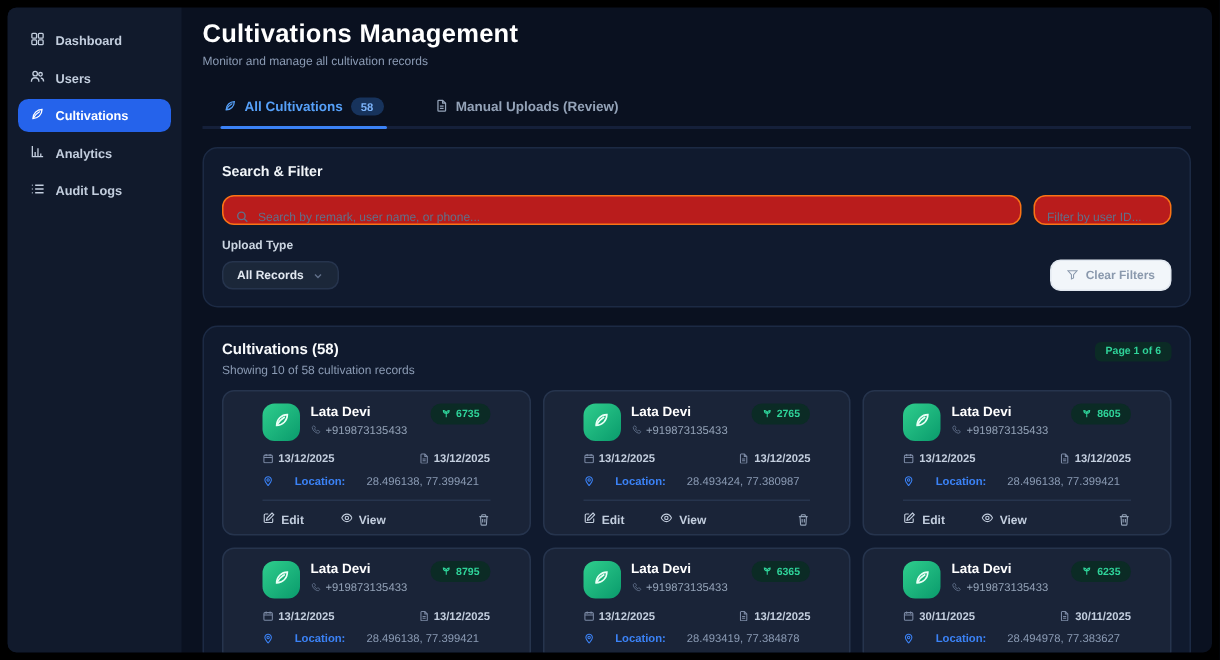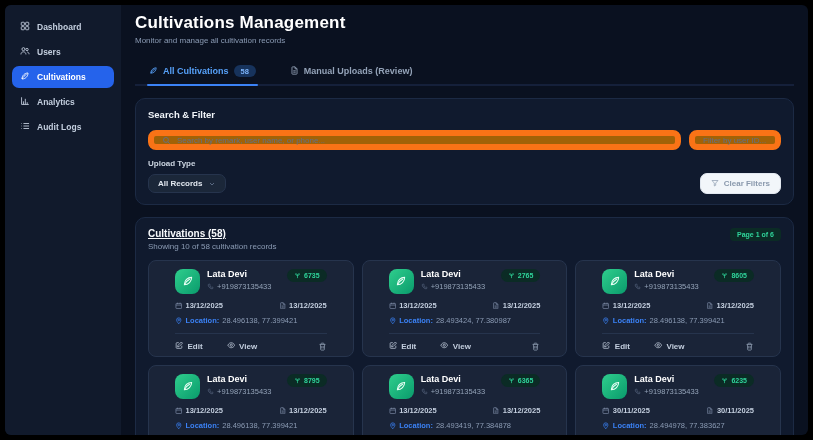--- a/index.html
+++ b/index.html
@@ -21,50 +21,50 @@
   .tab { display:flex; align-items:center; gap:5px; font-size:9px; font-weight:700; color:#94a3b8; padding:8px 2px 7px; position:relative; cursor:pointer; }
   .tab.active { color:#56a0f8; }
   .tab.active::after { content:""; position:absolute; left:0; right:0; bottom:-2px; height:2px; background:#3b82f6; border-radius:2px; }
   .tab-badge { background:#17335c; color:#7cb3f9; font-size:7.5px; padding:1.5px 7px; border-radius:9px; font-weight:700; }
 
   .panel { background:#101a2e; border:1px solid #1c2a44; border-radius:10px; margin-top:12px; padding:10px 12px; }
   .panel-title { font-size:9.5px; font-weight:700; color:#f1f5f9; }
 
   
   .search-row { display:flex; gap:8px; margin-top:10px; }
-  .inputbox { display:flex; align-items:flex-start; gap:6px; background:#a16207; border:6px solid #f97316; border-radius:8px; padding:0 8px; height:20px; }
+  .inputbox { display:flex; align-items:flex-end; gap:6px; background:#b91c1c; border:1px solid #f97316; border-radius:8px; padding:0 8px; height:20px; }
   .inputbox.grow { flex:1; }
   .inputbox.small { width:92px; }
   .inputbox input { flex:1; background:transparent; border:none; outline:none; color:#cbd5e1; font-size:8px; font-family:"Liberation Sans", sans-serif; }
   .inputbox input::placeholder { color:#61708a; }
   .icon-dim { color:#61708a; display:flex; }
   .upload-label { font-size:8px; color:#cbd5e1; font-weight:600; margin-top:9px; }
   .controls-row { display:flex; justify-content:space-between; align-items:center; margin-top:5px; }
   .select { display:flex; align-items:center; gap:6px; background:#1b2739; border:1px solid #26344d; border-radius:7px; padding:4px 9px; color:#e2e8f0; font-size:8px; font-weight:600; cursor:pointer; }
   .select .chev { color:#61708a; display:flex; }
   .clear-btn { display:flex; align-items:center; gap:5px; background:#f2f6fa; color:#8a99ad; border:1px solid #e2e8f0; border-radius:7px; padding:4.5px 10px; font-size:8px; font-weight:600; cursor:pointer; }
 
   
   .list-head { display:flex; justify-content:space-between; align-items:flex-start; }
-  .list-title { font-size:10px; font-weight:700; color:#f8fafc;text-decoration:underline; }
+  .list-title { font-size:10px; font-weight:700; color:#f8fafc; }
   .list-sub { font-size:8px; color:#8b9bb4; margin-top:3px; }
   .page-badge { background:#0b2b25; color:#2fd49a; font-size:7px; font-weight:700; padding:3px 7px; border-radius:4px; }
 
   .cards-grid { display:grid; grid-template-columns:repeat(3,1fr); gap:8px; margin-top:9px; }
   .card { background:#1a2438; border:1px solid #26344d; border-radius:8px; padding:8px 26px 0; height:97px; overflow:hidden; }
   .card-head { display:flex; align-items:flex-start; gap:7px; }
   .avatar { width:25px; height:25px; border-radius:8px; background:linear-gradient(135deg,#2fce8d,#0a9b6c); display:flex; align-items:center; justify-content:center; color:#eafff6; flex-shrink:0; }
   .who { min-width:0; }
   .name { font-size:9px; font-weight:700; color:#fff; }
   .phone { font-size:7.5px; color:#94a3b8; display:flex; gap:3px; align-items:center; margin-top:2.5px; }
   .card-badge { margin-left:auto; background:#0b2b25; color:#2fd49a; font-size:7px; font-weight:700; padding:2.5px 7px; border-radius:9px; display:flex; gap:3px; align-items:center; }
   .dates-row { display:flex; justify-content:space-between; margin-top:7px; font-size:7.5px; color:#c3cede; font-weight:700; }
   .date-item { display:flex; gap:3px; align-items:center; }
   .date-item .icon-dim { color:#7c8aa5; }
-  .loc-row { margin-top:6px; font-size:7.5px; display:flex; gap:3px; align-items:center; white-space:nowrap; }
+  .loc-row { margin-top:6px; font-size:7.5px; display:flex; gap:14px; align-items:center; white-space:nowrap; }
   .loc-label { color:#3b82f6; font-weight:700; }
   .coords { color:#8b9bb4; }
   .card-foot { display:flex; align-items:center; gap:24px; border-top:1px solid #26344d; margin-top:8px; padding:7px 0; }
   .action { display:flex; gap:4px; align-items:center; color:#c3cede; font-size:8px; font-weight:600; cursor:pointer; }
   .trash-btn { margin-left:auto; color:#94a3b8; display:flex; cursor:pointer; }
 </style>
 </head>
 <body>
 
 <svg width="0" height="0" style="position:absolute">

